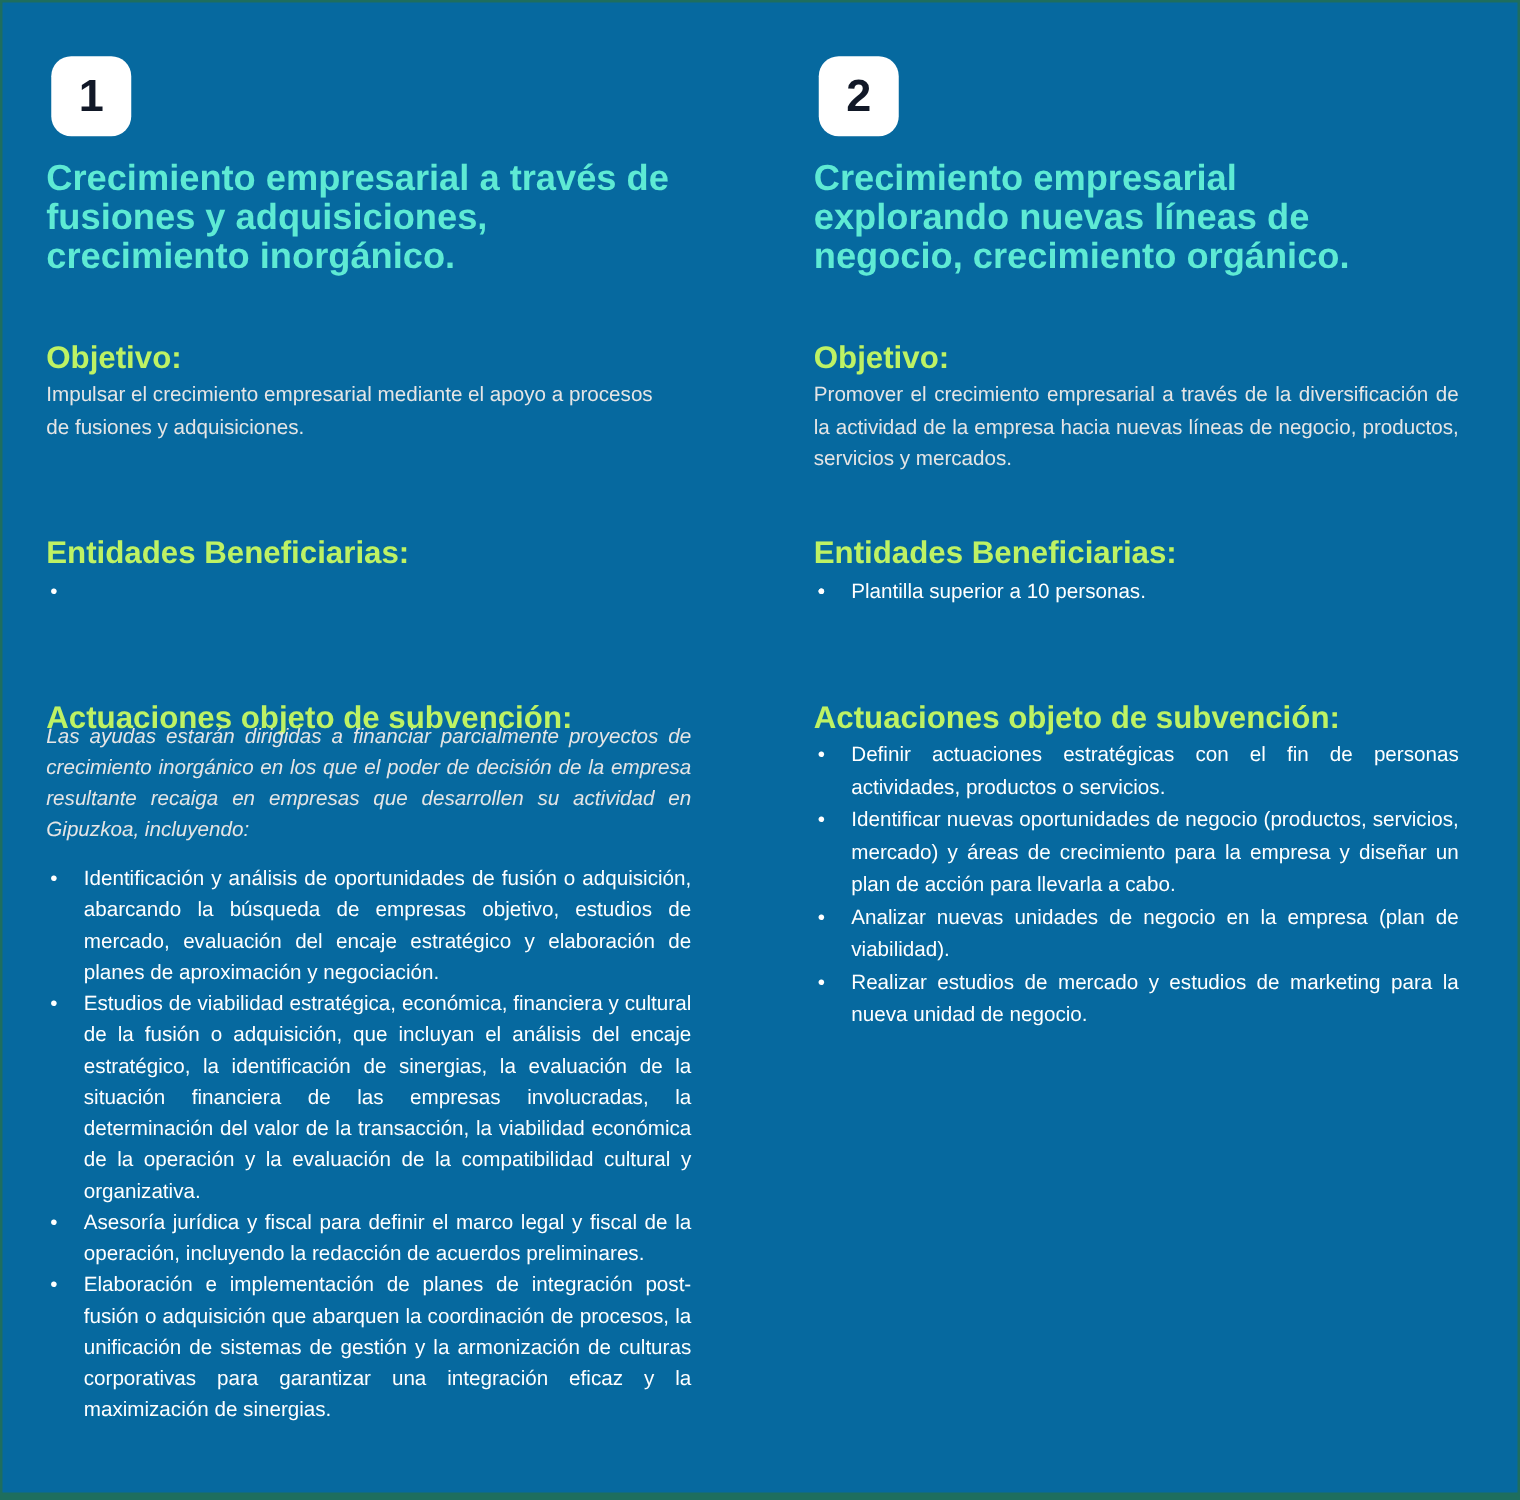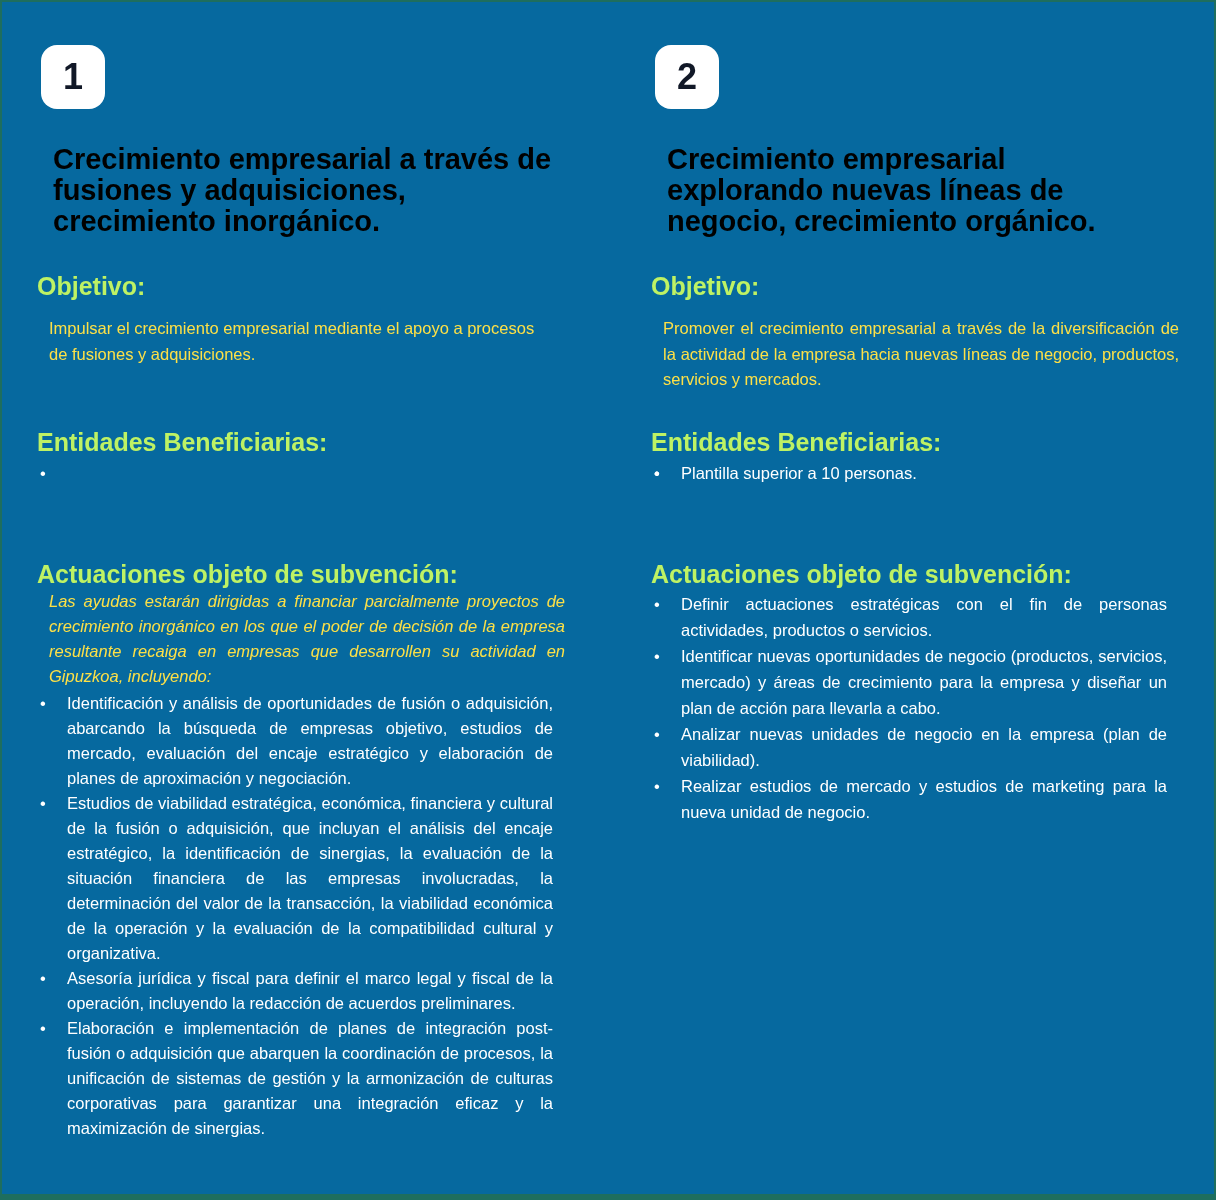--- a/index.html
+++ b/index.html
@@ -41,42 +41,42 @@
       font-size: 36px;
       line-height: 64px;
       text-align: center;
       left: 4px;
     }
     .main-title {
       position: absolute;
       top: 126px;
       left: 0;
       width: 540px;
-      margin: 16px;
-      color: #000000;
+      margin: 0;
+      color: #5eead4;
       font-weight: bold;
       font-size: 29px;
       line-height: 31px;
     }
     .sec-heading {
       position: absolute;
       left: 0;
       margin: 0;
       color: #bef264;
       font-weight: bold;
       font-size: 25px;
       line-height: 28px;
       white-space: nowrap;
     }
     .body-text {
       position: absolute;
       left: 0;
       width: 516px;
-      margin: 12px;
-      color: #fde047;
+      margin: 0;
+      color: #e5e5e5;
       font-size: 16.5px;
       line-height: 25.5px;
     }
     .justify { text-align: justify; }
     ul.bullets {
       position: absolute;
       left: 0;
       width: 516px;
       margin: 0;
       padding: 0;

